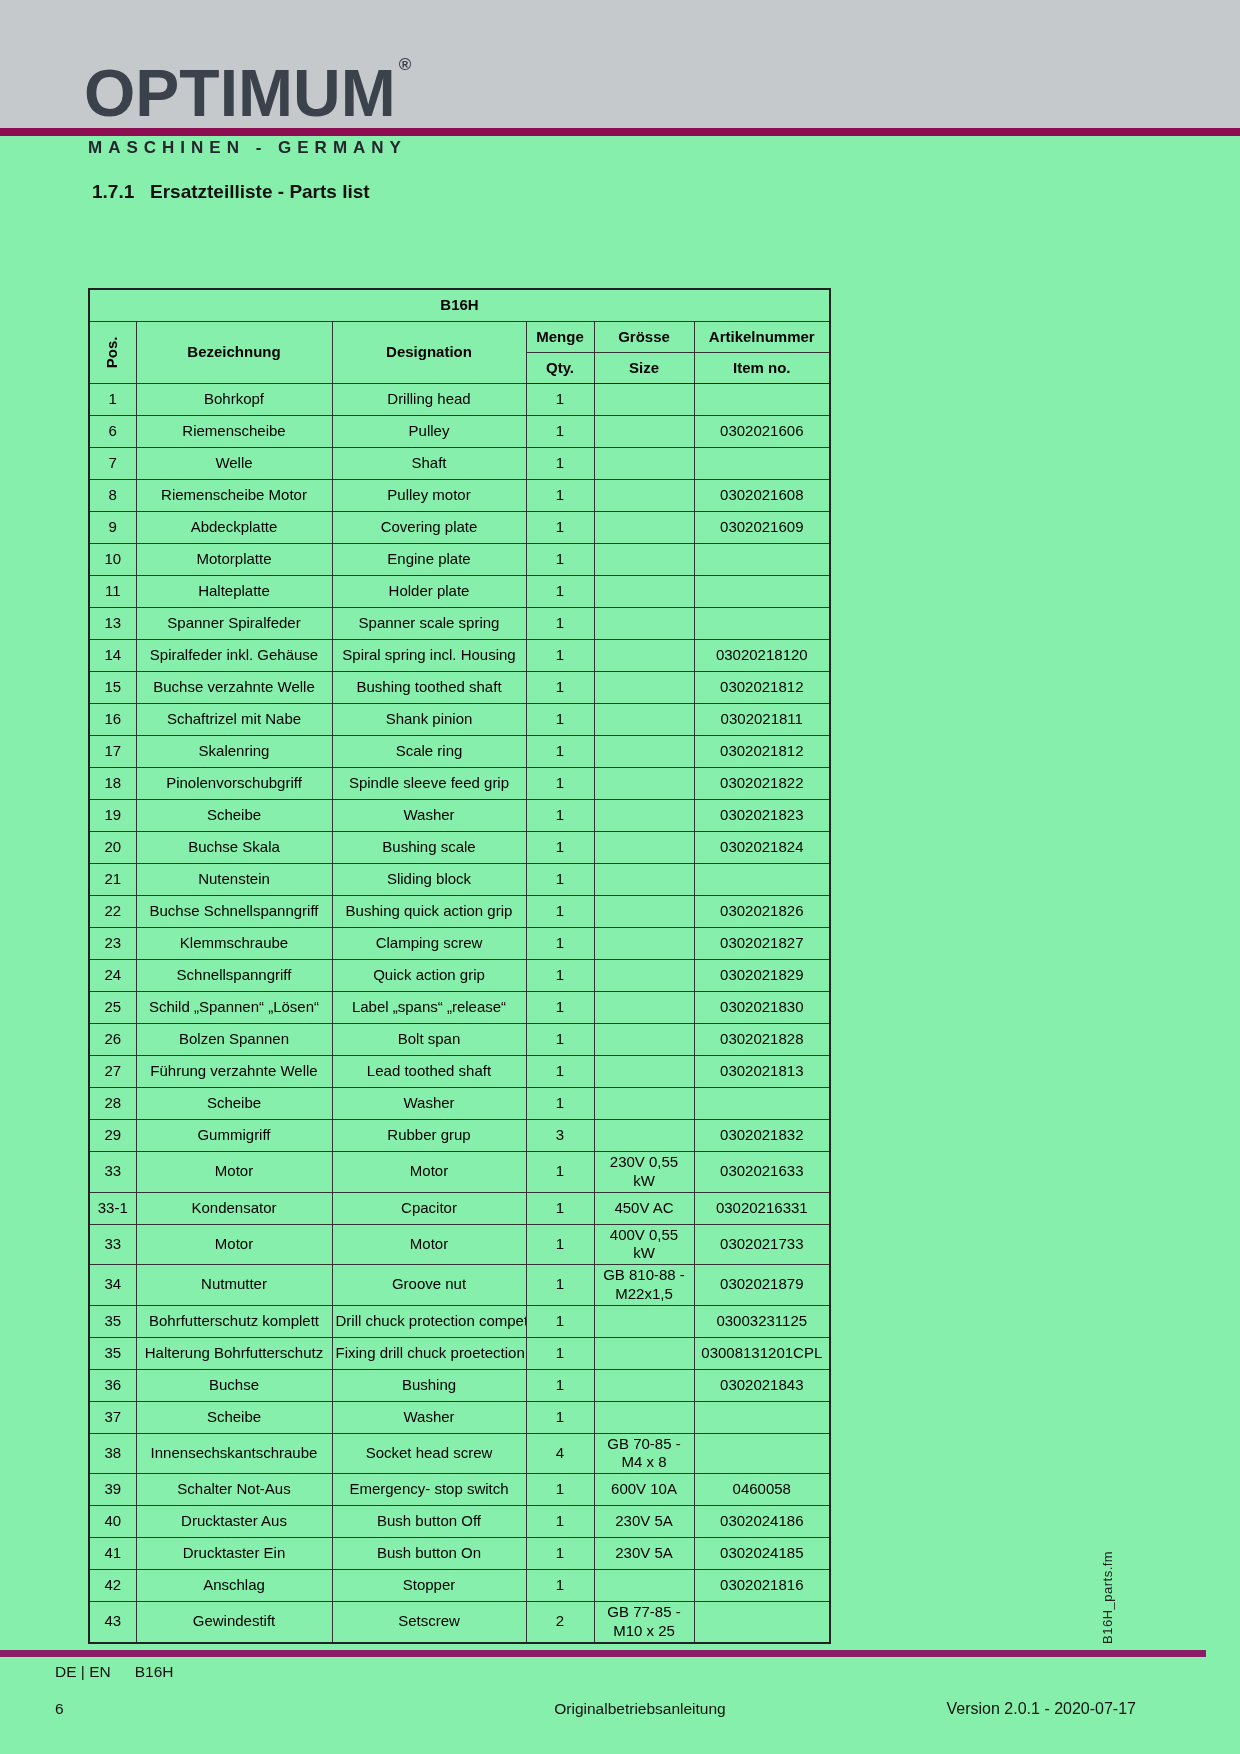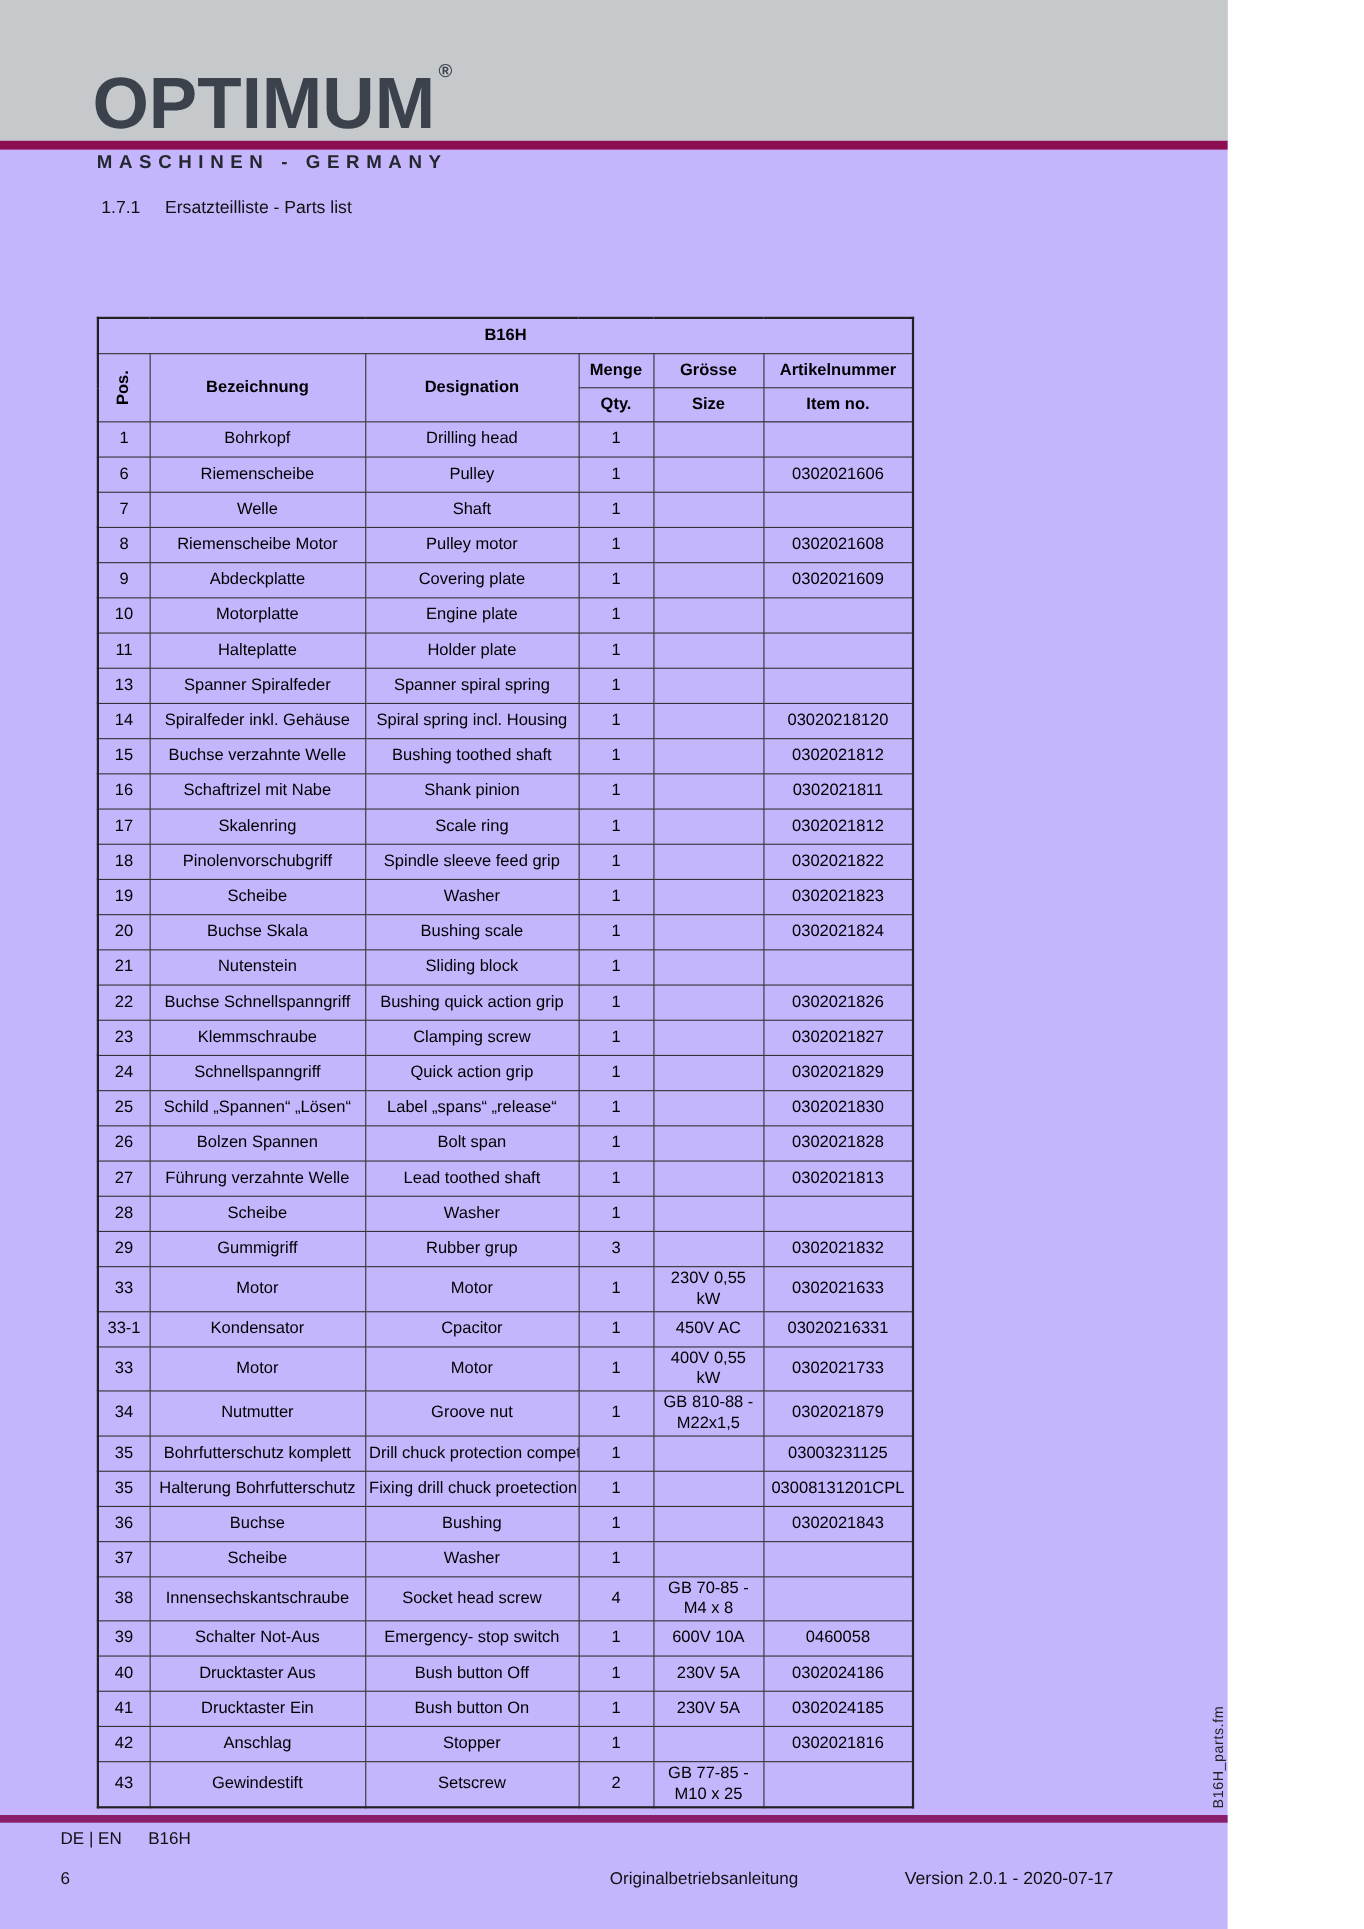--- a/index.html
+++ b/index.html
@@ -1,29 +1,29 @@
 <!DOCTYPE html>
 <html style="--accent-top: #8d0d53; --accent-bottom: #8b1e68; --header-band: #c6c9cc; --logo: #3c424c;"><head>
 <meta charset="utf-8">
 <style>
   html,body{margin:0;padding:0;}
-  .page{position:relative;width:1116px;height:1754px;background:#c4b5fd;overflow:hidden;
+  .page{position:relative;width:1240px;height:1754px;background:#86efac;overflow:hidden;
         font-family:"Liberation Sans",sans-serif;color:#000;}
 
   
   .header-band{position:absolute;left:0;top:0;width:1240px;height:128px;background:var(--header-band,#c6c9cc);}
   .accent-top{position:absolute;left:0;top:128px;width:1240px;height:8px;background:var(--accent-top,#8d0d53);}
   .logo{position:absolute;left:84px;top:56px;font-size:66px;line-height:1;font-weight:bold;
         color:var(--logo,#3c424c);letter-spacing:0px;white-space:nowrap;}
   .logo .reg{font-size:17px;vertical-align:46px;margin-left:3px;font-weight:bold;}
   .tagline{position:absolute;left:88px;top:138px;font-size:17px;font-weight:bold;color:#23272e;
            letter-spacing:6px;white-space:nowrap;}
 
   
-  .heading{position:absolute;left:92px;top:181px;font-size:16px;font-weight:normal;color:#111;white-space:nowrap;}
+  .heading{position:absolute;left:92px;top:181px;font-size:19px;font-weight:bold;color:#111;white-space:nowrap;}
   .heading .num{display:inline-block;width:58px;}
 
   
   table.parts{position:absolute;left:88px;top:288px;width:741px;border-collapse:collapse;
               font-size:15px;table-layout:fixed;}
   table.parts th,table.parts td{border:1px solid #333;text-align:center;vertical-align:middle;
               padding:1px 3px;line-height:1.25;overflow:hidden;}
   table.parts{border:2px solid #222;}
   table.parts thead th{font-weight:bold;}
   tr.title-row th{height:29px;font-size:15px;}
@@ -138,21 +138,21 @@
           <td class="c-pos">11</td>
           <td class="c-bezeichnung">Halteplatte</td>
           <td class="c-designation">Holder plate</td>
           <td class="c-qty">1</td>
           <td class="c-size"></td>
           <td class="c-item"></td>
         </tr>
         <tr>
           <td class="c-pos">13</td>
           <td class="c-bezeichnung">Spanner Spiralfeder</td>
-          <td class="c-designation">Spanner spiral spring</td>
+          <td class="c-designation">Spanner scale spring</td>
           <td class="c-qty">1</td>
           <td class="c-size"></td>
           <td class="c-item"></td>
         </tr>
         <tr>
           <td class="c-pos">14</td>
           <td class="c-bezeichnung">Spiralfeder inkl. Gehäuse</td>
           <td class="c-designation">Spiral spring incl. Housing</td>
           <td class="c-qty">1</td>
           <td class="c-size"></td>

